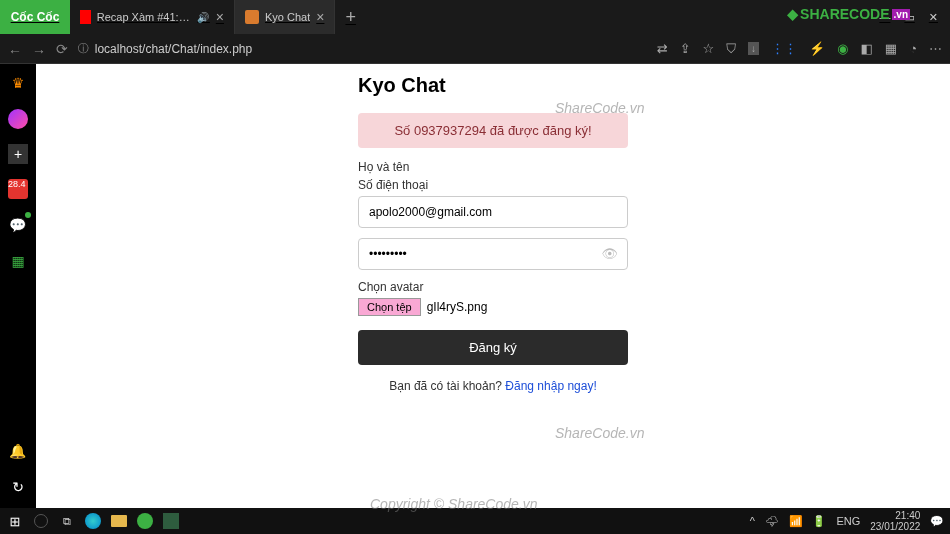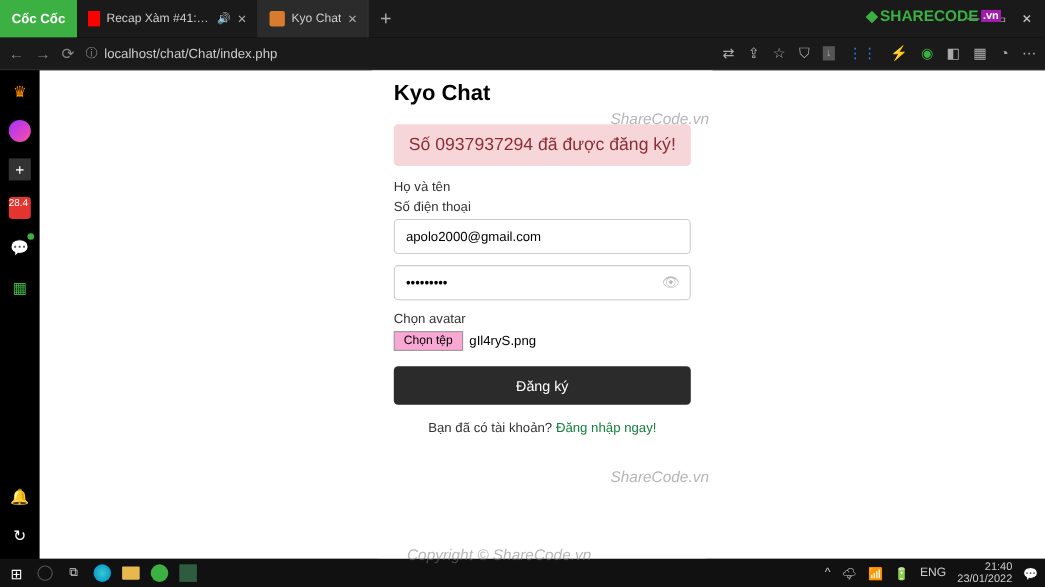--- a/index.html
+++ b/index.html
@@ -1,19 +1,19 @@
 <!DOCTYPE html>
 <html><head>
   <meta charset="utf-8">
   <style>
     * { margin: 0; padding: 0; box-sizing: border-box; font-family: "Segoe UI", Arial, sans-serif; }
     body { width: 950px; height: 534px; background: #000; overflow: hidden; position: relative; }
     
     
-    .titlebar { height: 34px; background: #1a1a1a; display: flex; align-items: center; }
+    .titlebar { height: 34px; background: #1a1a1a; display: flex; align-items: center; text-decoration: underline; }
     .coccoc-logo { width: 70px; height: 34px; background: #3cb043; color: #fff; display: flex; align-items: center; justify-content: center; font-size: 12px; font-weight: bold; }
     .tabs { display: flex; height: 34px; flex: 1; }
     .tab { display: flex; align-items: center; padding: 0 10px; max-width: 165px; font-size: 11px; color: #ccc; gap: 6px; border-right: 1px solid #333; position: relative; }
     .tab.active { background: #2b2b2b; }
     .tab .favicon { width: 14px; height: 14px; display: inline-block; }
     .tab .fav-yt { background: #f00; }
     .tab .fav-chat { background: #d97b2e; border-radius: 2px; }
     .tab .tab-title { white-space: nowrap; overflow: hidden; text-overflow: ellipsis; max-width: 100px; }
     .tab .close { color: #aaa; font-size: 14px; }
     .tab .sound { color: #aaa; font-size: 10px; }
@@ -39,31 +39,31 @@
     .sb-red { background: #e3342f; width: 20px; height: 20px; font-size: 9px; border-radius: 3px; }
     .sb-green-dot { position: relative; }
     .sb-green-dot::after { content: ''; position: absolute; top: -2px; right: -2px; width: 6px; height: 6px; background: #3cb043; border-radius: 50%; }
     .sb-table { color: #3cb043; }
     .sidebar-bottom { margin-top: auto; margin-bottom: 10px; display: flex; flex-direction: column; gap: 14px; align-items: center; }
     
     
     .viewport { position: absolute; left: 36px; right: 0; top: 64px; bottom: 26px; background: #fff; display: flex; justify-content: center; overflow: hidden; }
     .card { background: #fff; width: 310px; margin-top: -6px; padding: 16px 20px; border-radius: 8px; }
     .card h2 { font-size: 20px; font-weight: 700; margin-bottom: 16px; }
-    .alert { background: #f7d6d9; color: #8a2e35; padding: 10px; text-align: center; font-size: 16px; border-radius: 4px; margin-bottom: 12px; }
+    .alert { background: #f7d6d9; color: #8a2e35; padding: 10px; text-align: center; font-size: 13px; border-radius: 4px; margin-bottom: 12px; }
     .field-label { font-size: 12px; color: #333; margin-bottom: 4px; display: block; }
     .field-input { width: 100%; padding: 8px 10px; border: 1px solid #ccc; border-radius: 4px; font-size: 12px; margin-bottom: 10px; }
     .field-input.focus { border-color: #7fb7ff; background: #eef4ff; }
     .pw-wrap { position: relative; }
     .pw-eye { position: absolute; right: 10px; top: 8px; color: #bbb; font-size: 13px; }
     .file-row { display: flex; align-items: center; gap: 6px; margin-bottom: 14px; font-size: 12px; }
     .file-btn { border: 1px solid #999; background: #f9a8d4; padding: 2px 8px; font-size: 11px; }
     .submit { width: 100%; background: #2b2b2b; color: #fff; padding: 10px; border: none; border-radius: 4px; font-size: 13px; margin-bottom: 14px; }
     .login-prompt { text-align: center; font-size: 12px; color: #333; }
-    .login-prompt .link { color: #15803d; }
+    .login-prompt .link { color: #1d4ed8; }
     
     
     .taskbar { position: absolute; left: 0; right: 0; bottom: 0; height: 26px; background: #111; display: flex; align-items: center; padding: 0 6px; gap: 8px; color: #ccc; font-size: 11px; }
     .tb-icon { width: 18px; height: 18px; display: flex; align-items: center; justify-content: center; }
     .tb-start { color: #fff; font-size: 13px; }
     .tb-search { border: 1px solid #555; border-radius: 50%; width: 14px; height: 14px; }
     .tb-edge { background: radial-gradient(circle,#3cc,#08c); border-radius: 50%; width: 16px; height: 16px; }
     .tb-folder { background: #e6b84d; width: 16px; height: 12px; border-radius: 1px; }
     .tb-coc { background: #3cb043; width: 16px; height: 16px; border-radius: 50%; }
     .tb-np { background: #2e5c3e; width: 16px; height: 16px; }

